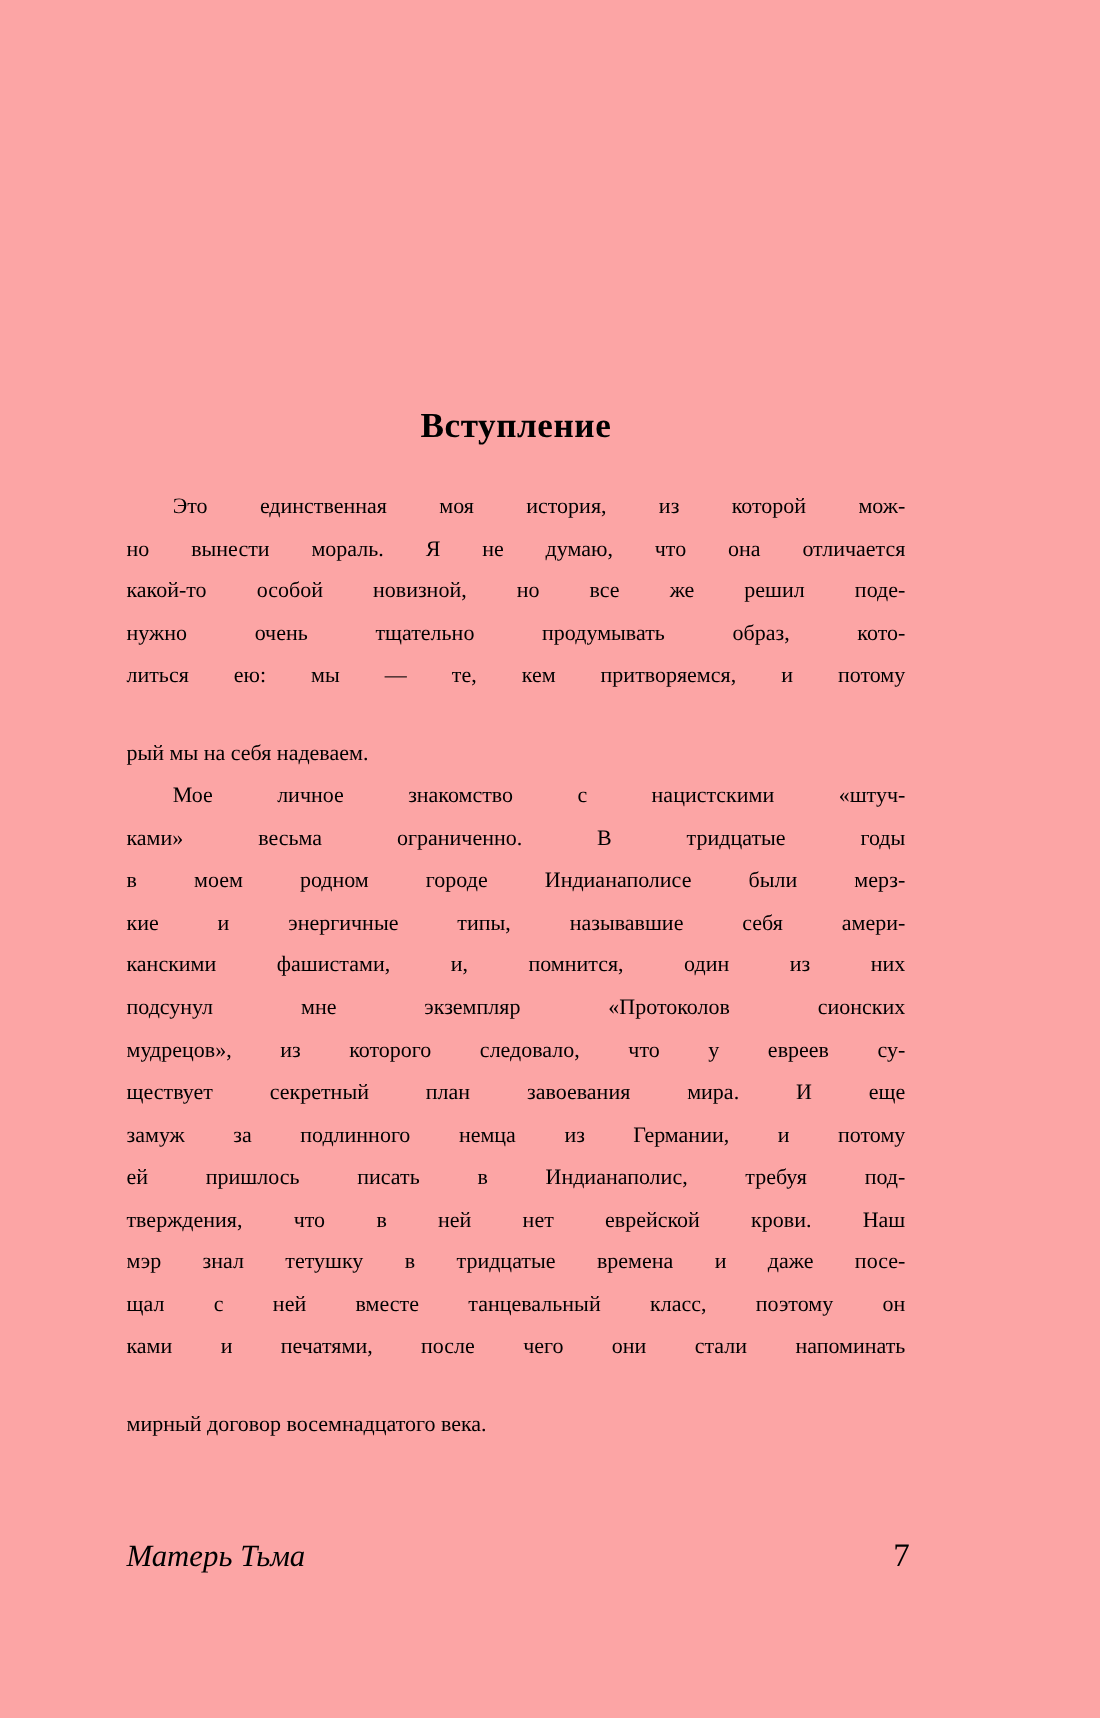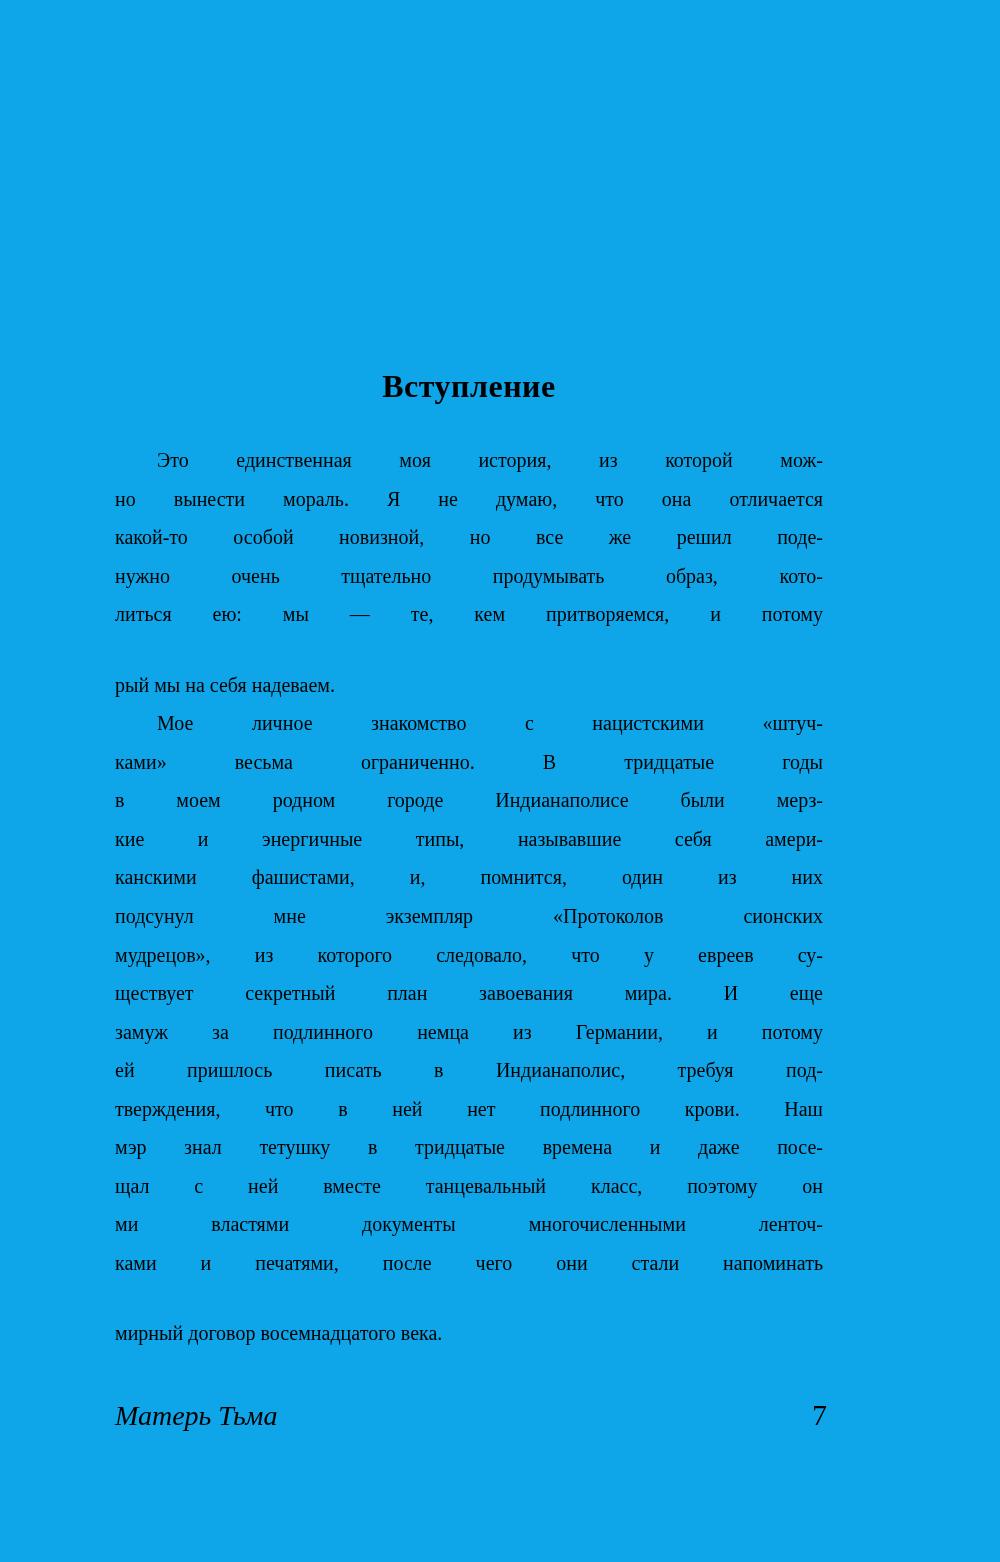--- a/index.html
+++ b/index.html
@@ -4,21 +4,21 @@
 <style>
   html, body {
     margin: 0;
     padding: 0;
     background: #ffffff;
   }
   .page {
     position: relative;
     width: 1000px;
     height: 1562px;
-    background: #0ea5e9;
+    background: #fca5a5;
     color: #000000;
     font-family: "Liberation Serif", "DejaVu Serif", serif;
     overflow: hidden;
   }
   .heading {
     position: absolute;
     top: 366px;
     left: 115px;
     width: 708px;
     margin: 0;
@@ -85,24 +85,23 @@
       <div class="line first">Мое личное знакомство с нацистскими «штуч-</div>
       <div class="line">ками» весьма ограниченно. В тридцатые годы</div>
       <div class="line">в моем родном городе Индианаполисе были мерз-</div>
       <div class="line">кие и энергичные типы, называвшие себя амери-</div>
       <div class="line">канскими фашистами, и, помнится, один из них</div>
       <div class="line">подсунул мне экземпляр «Протоколов сионских</div>
       <div class="line">мудрецов», из которого следовало, что у евреев су-</div>
       <div class="line">ществует секретный план завоевания мира. И еще</div>
       <div class="line">замуж за подлинного немца из Германии, и потому</div>
       <div class="line">ей пришлось писать в Индианаполис, требуя под-</div>
-      <div class="line">тверждения, что в ней нет подлинного крови. Наш</div>
+      <div class="line">тверждения, что в ней нет еврейской крови. Наш</div>
       <div class="line">мэр знал тетушку в тридцатые времена и даже посе-</div>
       <div class="line">щал с ней вместе танцевальный класс, поэтому он</div>
-      <div class="line">ми властями документы многочисленными ленточ-</div>
       <div class="line">ками и печатями, после чего они стали напоминать</div>
       <div class="line last">мирный договор восемнадцатого века.</div>
     </div>
 
   <div class="footer">
     <span class="running-title">Матерь Тьма</span>
     <span class="page-number">7</span>
   </div>
 </div>
 

